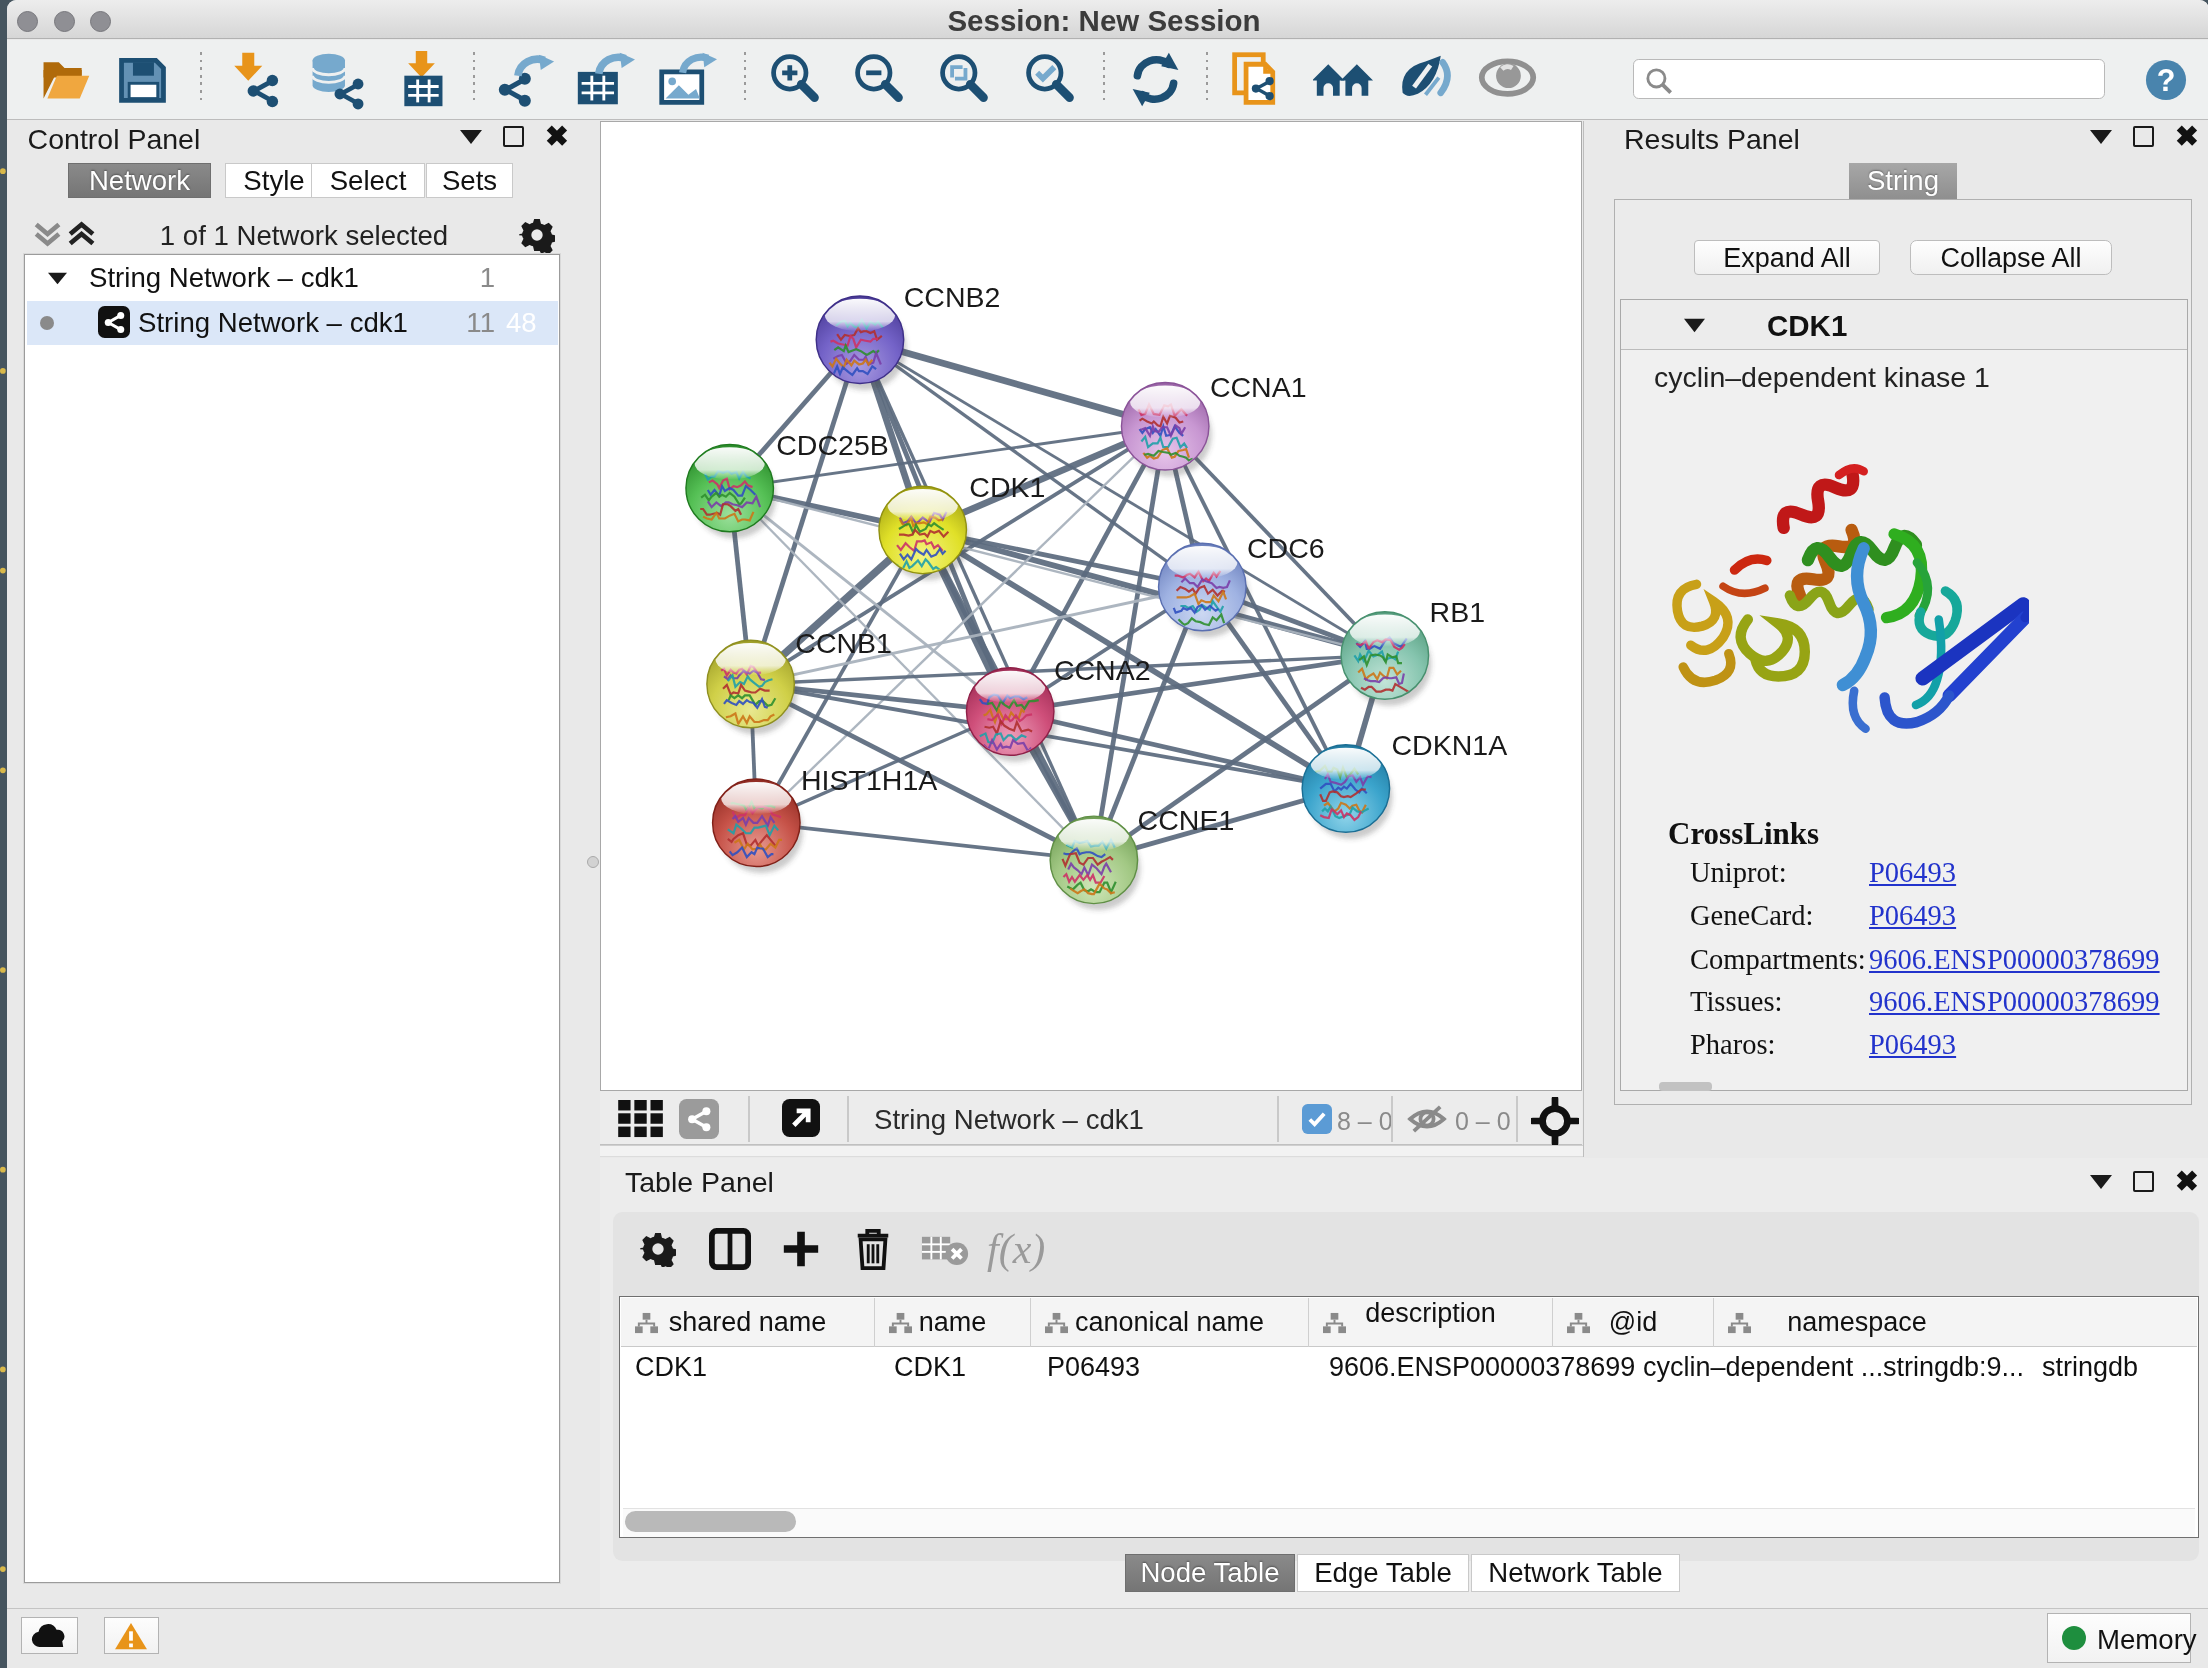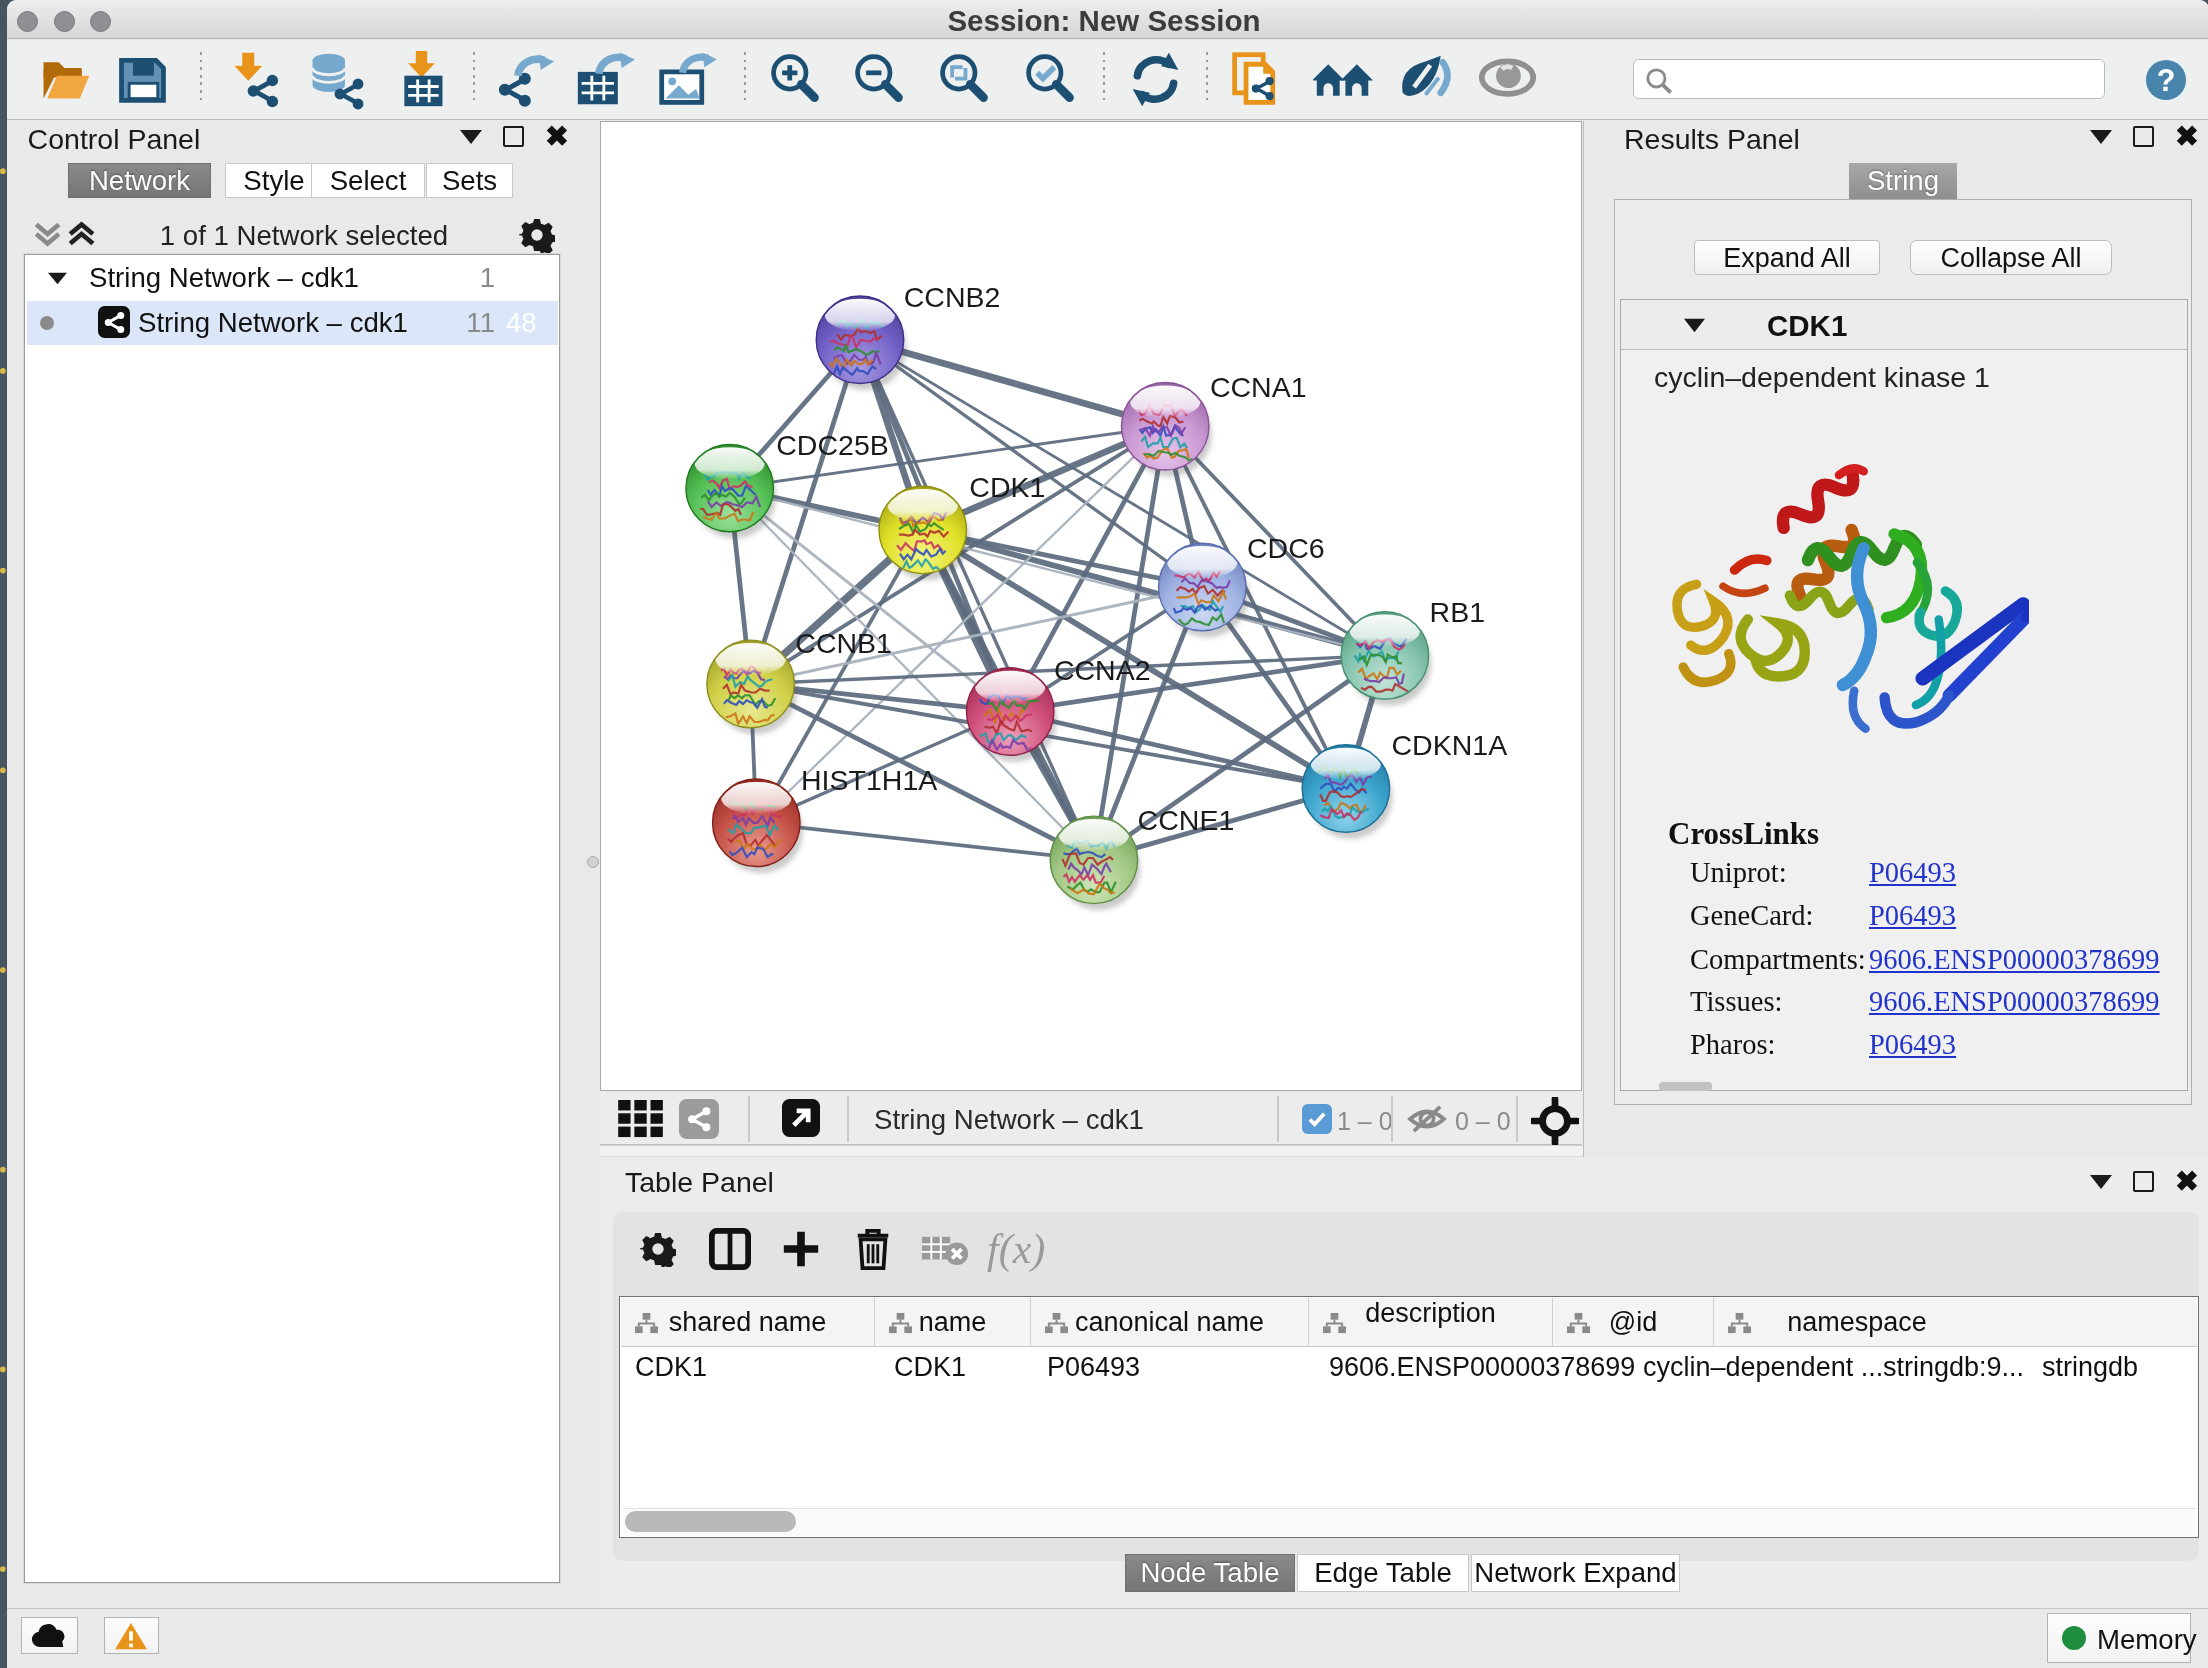--- a/index.html
+++ b/index.html
@@ -598,21 +598,21 @@
 <svg class="abs" style="left:789px;top:1107px" width="23" height="23" viewBox="0 0 24 24">
     <path d="M8 4 h12 v12 M20 4 L5 19" stroke="#fff" stroke-width="5" fill="none"></path>
   </svg>
 <div class="vsep2" style="left:847px;top:1096px;height:46px"></div>
 <div class="abs" style="left:874px;top:1104px;font-size:27.6px;color:#2a2a2a">String Network – cdk1</div>
 <div class="vsep2" style="left:1277px;top:1096px;height:46px"></div>
 <div class="abs" style="left:1302px;top:1104px;width:29.5px;height:29.5px;background:#5b9bd5;border-radius:5.7px"></div>
 <svg class="abs" style="left:1306px;top:1108px" width="22" height="22" viewBox="0 0 23 23">
     <path d="M4 12 l5 5 10 -11" stroke="#fff" stroke-width="4" fill="none"></path>
   </svg>
-<div class="abs" style="left:1337px;top:1107px;font-size:25px;color:#8a8a8a">1 – 0</div>
+<div class="abs" style="left:1337px;top:1107px;font-size:25px;color:#8a8a8a">8 – 0</div>
 <div class="vsep2" style="left:1391px;top:1096px;height:46px"></div>
 <svg class="abs" style="left:1407px;top:1103px" width="40" height="32" viewBox="0 0 42 34">
     <path d="M3 17 Q21 1 39 17 Q21 33 3 17 z" fill="none" stroke="#8a8a8a" stroke-width="4"></path>
     <circle cx="21" cy="17" r="7" fill="none" stroke="#8a8a8a" stroke-width="4"></circle>
     <line x1="7" y1="30" x2="35" y2="4" stroke="#8a8a8a" stroke-width="4"></line>
   </svg>
 <div class="abs" style="left:1455px;top:1107px;font-size:25px;color:#8a8a8a">0 – 0</div>
 <div class="vsep2" style="left:1516px;top:1096px;height:46px"></div>
 <svg class="abs" style="left:1531px;top:1097px" width="48" height="48" viewBox="0 0 50 50">
     <circle cx="25" cy="25" r="13" fill="none" stroke="#111" stroke-width="7"></circle>
@@ -797,21 +797,21 @@
 <div class="abs" style="left:894px;top:1352px;font-size:27px;color:#111">CDK1</div>
 <div class="abs" style="left:1047px;top:1352px;font-size:27px;color:#111">P06493</div>
 <div class="abs" style="left:1329px;top:1352px;font-size:27px;color:#111">9606.ENSP00000378699</div>
 <div class="abs" style="left:1643px;top:1352px;font-size:27px;color:#111">cyclin–dependent ...</div>
 <div class="abs" style="left:1883px;top:1352px;font-size:27px;color:#111">stringdb:9...</div>
 <div class="abs" style="left:2042px;top:1352px;font-size:27px;color:#111">stringdb</div>
 <div class="abs" style="left:623px;top:1508px;width:1572px;height:28.5px;background:#fafafa;border-top:1px solid #e2e2e2"></div>
 <div class="abs" style="left:625px;top:1511px;width:171px;height:21px;background:#b9b9b9;border-radius:10.5px"></div>
 <div class="tab tabsel" style="left:1125px;top:1554px;width:170px;height:38px">Node Table</div>
 <div class="tab" style="left:1297px;top:1554px;width:172px;height:38px">Edge Table</div>
-<div class="tab" style="left:1471px;top:1554px;width:209px;height:38px">Network Expand</div>
+<div class="tab" style="left:1471px;top:1554px;width:209px;height:38px">Network Table</div>
 <div id="statusbar"></div>
 <div class="sbtn" style="left:21px;top:1617px;width:57px;height:37px"></div>
 <svg class="abs" style="left:31px;top:1624px" width="36" height="25" viewBox="0 0 38 26">
     <path d="M10 24 a8 8 0 0 1 -2 -16 a10 10 0 0 1 19 -2 a7 7 0 0 1 6 12 l1 6 z" fill="#111"></path>
   </svg>
 <div class="sbtn" style="left:104px;top:1617px;width:55px;height:37px"></div>
 <svg class="abs" style="left:113px;top:1621px" width="36" height="30" viewBox="0 0 38 32">
     <path d="M19 2 L36 30 H2 z" fill="#e8941a"></path>
     <rect x="17" y="11" width="4" height="10" fill="#fff"></rect>
     <rect x="17" y="24" width="4" height="4" fill="#fff"></rect>

